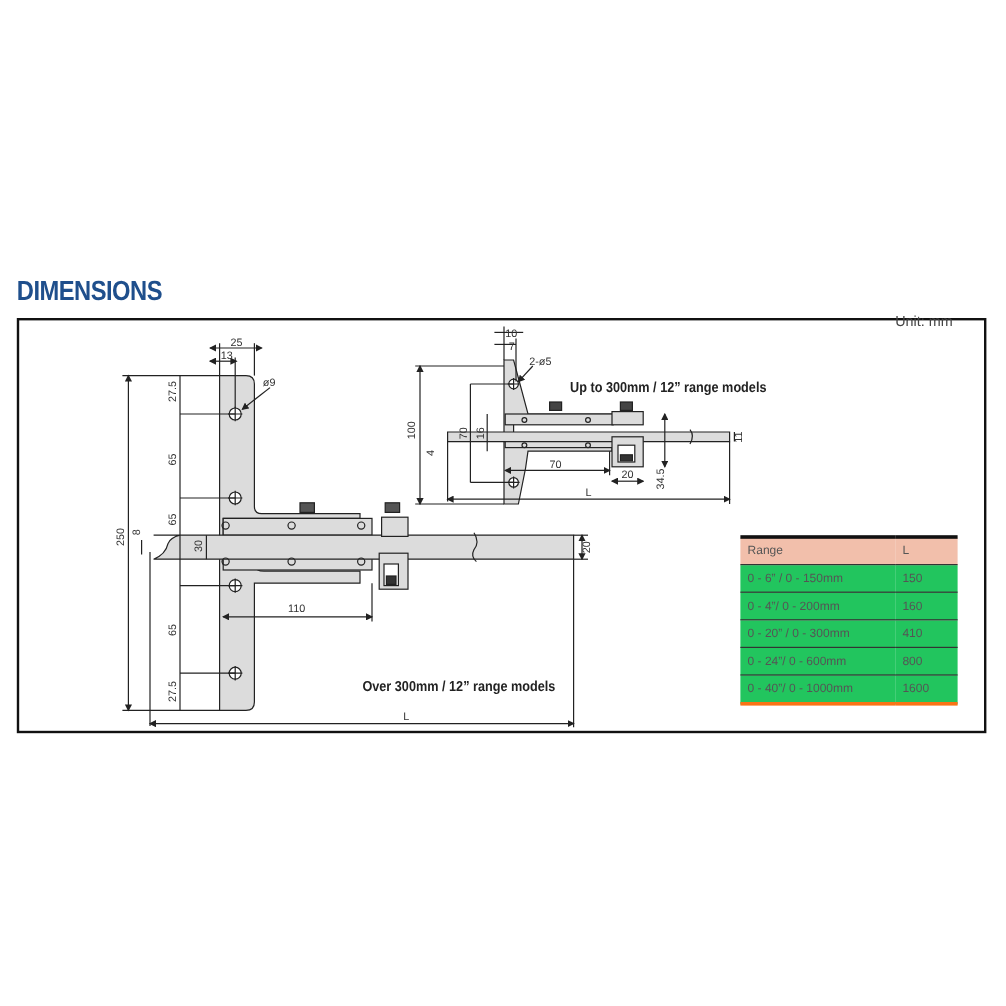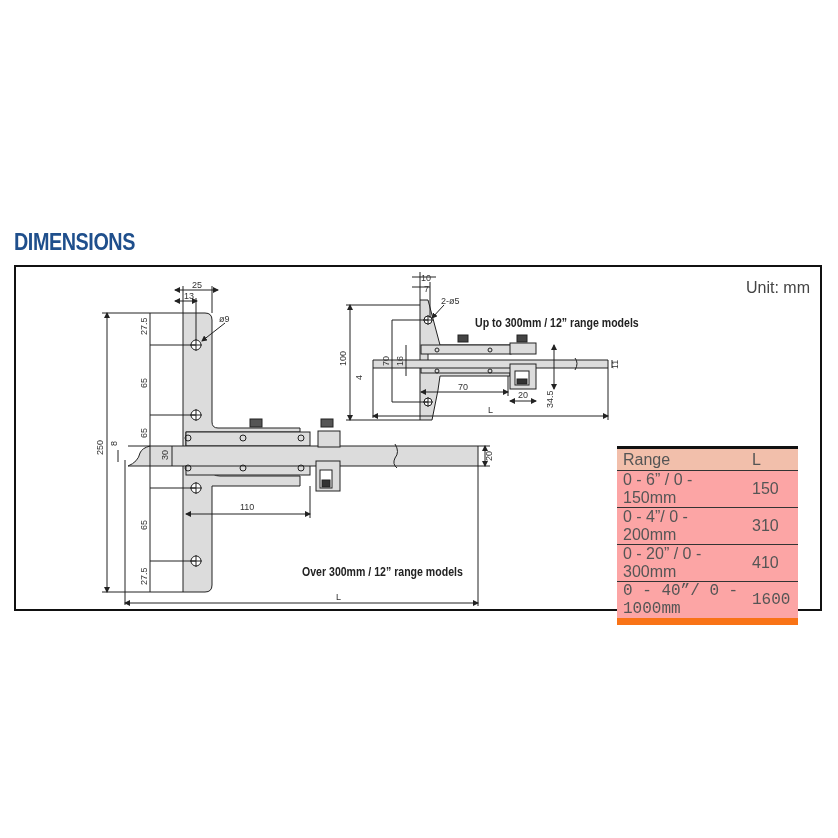--- a/index.html
+++ b/index.html
@@ -1,26 +1,26 @@
 <!DOCTYPE html>
 <html><head>
 <meta charset="utf-8">
 <style>
   html, body { margin:0; padding:0; background:#ffffff; }
   body { width:838px; height:838px; position:relative; overflow:hidden; font-family:"Liberation Sans", sans-serif; }
   .title { position:absolute; left:14px; top:229px; font-family:"Liberation Sans", sans-serif; font-weight:bold; font-size:23px; color:#1f4f8c; letter-spacing:-0.5px; transform:scaleX(0.86); transform-origin:left top; }
   .frame { position:absolute; left:14px; top:265px; width:808px; height:346px; border:2px solid #111; box-sizing:border-box; }
-  .unit { position:absolute; left:746px; top:279px; font-size:16px; color:#444; }
+  .unit { position:absolute; left:746px; top:261px; font-size:12px; color:#444; }
   .caption { position:absolute; font-size:12px; font-weight:bold; color:#222; transform:scaleX(0.88); transform-origin:left top; }
   svg.drawing { position:absolute; left:0; top:0; }
   .dimtxt { font-family:"Liberation Sans", sans-serif; font-size:9px; fill:#333; }
-  table.range { position:absolute; left:617px; top:446px; width:181px; border-collapse:collapse; font-size:16px; color:#555;padding-left:28px; }
+  table.range { position:absolute; left:617px; top:446px; width:181px; border-collapse:collapse; font-size:10px; color:#555;padding-left:28px; }
   table.range th { background:#f2bfab; text-align:left; font-weight:normal; padding:0 6px; height:21px; border-top:3px solid #111; }
-  table.range td { background:#fca5a5; padding:0 6px; height:22px; border-top:1px solid #333; }
-  table.range tr:last-child td { border-bottom:7px solid #f97316;font-family:Liberation Mono, monospace; }
+  table.range td { background:#22c55e; padding:0 6px; height:22px; border-top:1px solid #333; }
+  table.range tr:last-child td { border-bottom:3px solid #f97316; }
   table.range .l { width:40px; }
 </style>
 </head>
 <body>
 
 <div class="title">DIMENSIONS</div>
 <div class="frame"></div>
 <div class="unit">Unit: mm</div>
 
 <svg class="drawing" width="838" height="838">
@@ -174,24 +174,28 @@
       <tr>
     <th>Range</th>
     <th class="l">L</th>
   </tr>
   <tr>
     <td>0 - 6” / 0 - 150mm</td>
     <td>150</td>
   </tr>
   <tr>
     <td>0 - 4”/ 0 - 200mm</td>
-    <td>310</td>
+    <td>160</td>
   </tr>
   <tr>
     <td>0 - 20” / 0 - 300mm</td>
     <td>410</td>
   </tr>
   <tr>
+    <td>0 - 24”/ 0 - 600mm</td>
+    <td>800</td>
+  </tr>
+  <tr>
     <td>0 - 40”/ 0 - 1000mm</td>
     <td>1600</td>
   </tr>
 </tbody>
   </table>
 
 </body></html>

